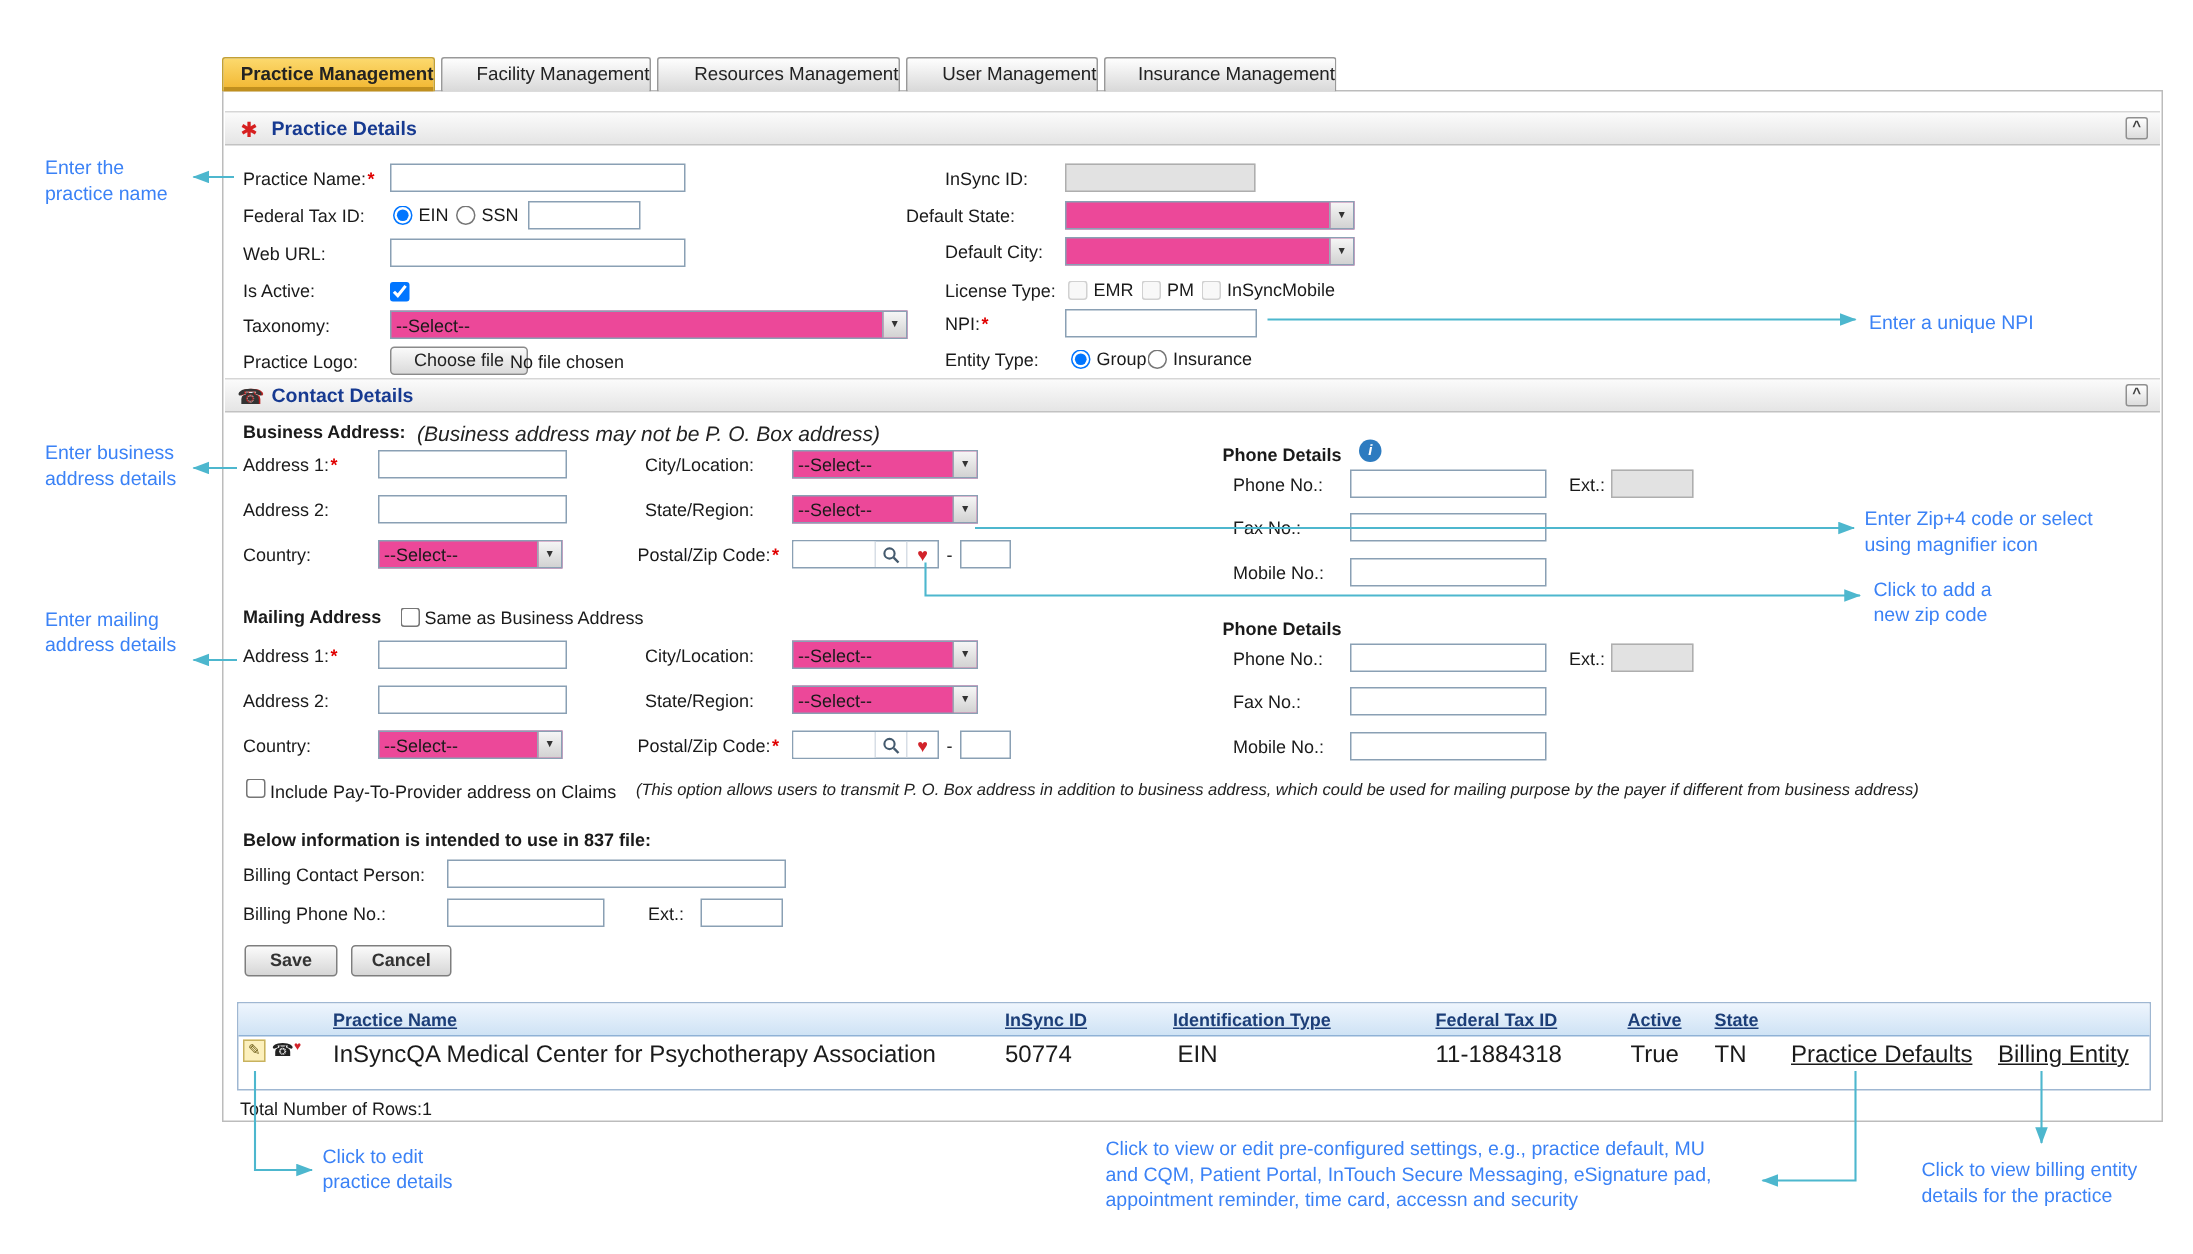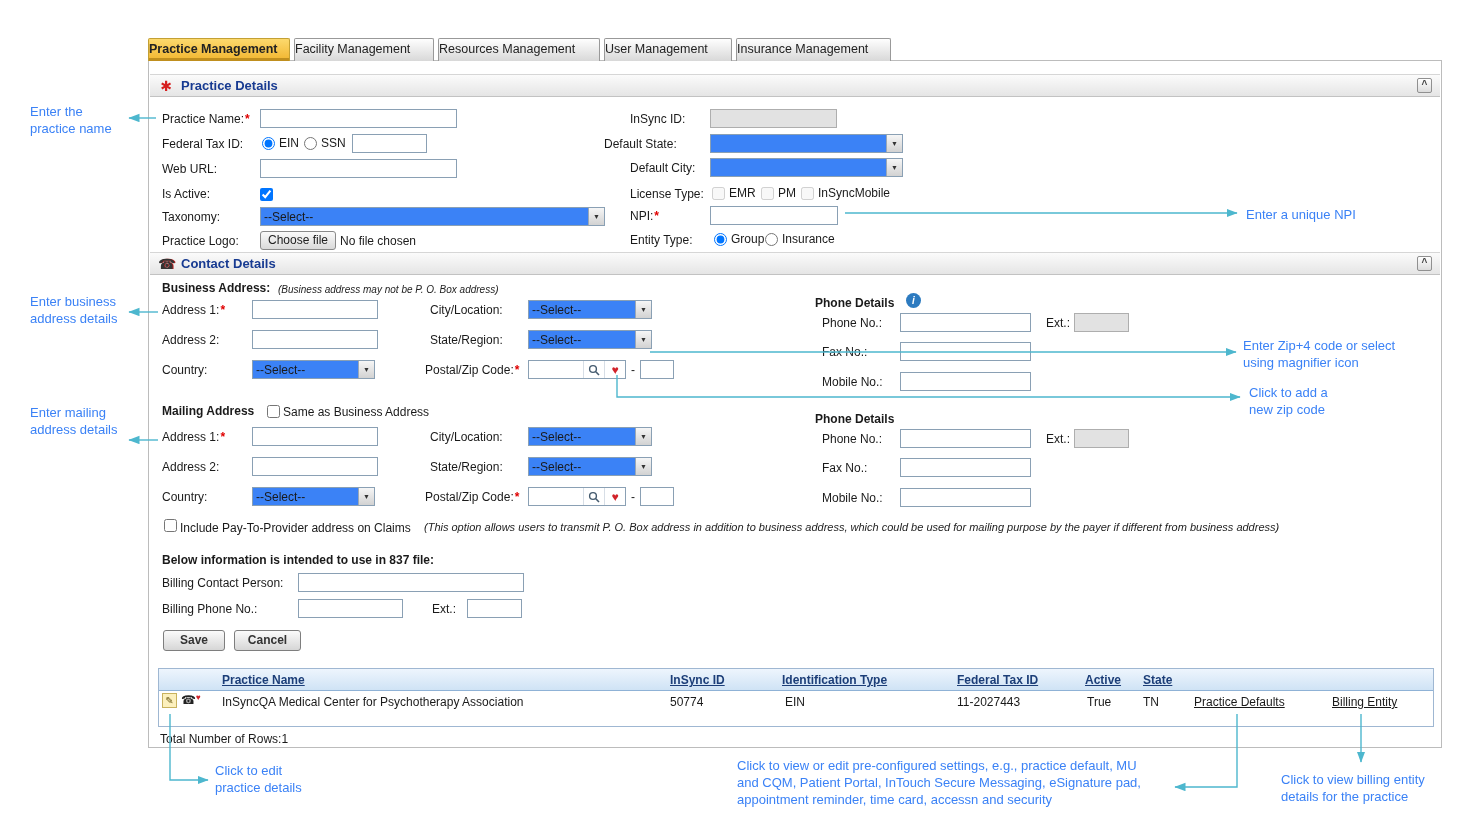--- a/index.html
+++ b/index.html
@@ -2,48 +2,48 @@
 <html><head>
 <meta charset="utf-8">
 <style>
   *{margin:0;padding:0;box-sizing:border-box}
   html,body{width:1462px;height:836px}
   body{position:relative;background:#fff;font-family:"Liberation Sans",sans-serif;overflow:hidden}
 
   .panel{position:absolute;left:148px;top:60px;width:1294px;height:688px;border:1px solid #bcbcbc;background:#fff}
 
   .tabs{position:absolute;left:148px;top:38px;height:23px;display:flex;gap:4px;z-index:5}
-  .tab{height:23px;line-height:21px;text-align:left;font-size:12.5px;color:#222;
+  .tab{height:23px;line-height:21px;text-align:right;font-size:12.5px;color:#222;
        background:linear-gradient(#fefefe,#d8d8d8);border:1px solid #999;border-bottom:none;
        border-radius:2px 2px 0 0;cursor:pointer;white-space:nowrap}
   .tab.active{background:linear-gradient(#fcd96d,#f1b52e);font-weight:700;border-color:#c3a034;
        box-shadow:inset 0 -3px 0 #c08f1e}
 
   .sec-hdr{position:absolute;height:23px;background:linear-gradient(#fbfbfb,#e5e5e5);
        border-top:1px solid #d6d6d6;border-bottom:1px solid #c2c2c2;display:flex;align-items:center;
        padding:0 8px;gap:7px;z-index:6}
   .sec-title{font-size:13px;font-weight:700;color:#173a91}
   .sec-icon{font-size:14px;width:16px;text-align:center}
   .red-ic{color:#d61f1f}
   .dark-ic{color:#333;text-shadow:1px 0 #b22}
   .collapse-btn{margin-left:auto;width:15px;height:15px;border:1px solid #909090;border-radius:2px;
        background:linear-gradient(#fff,#dcdcdc);font-size:10px;line-height:12px;text-align:center;
        color:#444;cursor:pointer;font-weight:700}
 
   .lbl{position:absolute;font-size:12px;color:#1a1a1a;white-space:nowrap;line-height:15px;z-index:7}
   .bold{font-weight:700}
-  .italic-note{font-style:italic;font-size:10px;color:#222}
+  .italic-note{font-style:italic;font-size:14px;color:#222}
   .req{color:#e00000;margin-left:1px;font-weight:700}
   .graytext{color:#9b9b9b}
 
   input.txt{position:absolute;height:19px;border:1px solid #8aa0b4;font-size:12px;padding:0 3px;background:#fff;z-index:7}
   input.txt:disabled{background:#e2e2e2;border-color:#aeaeae}
   input.grayinp{background:#e2e2e2;border-color:#aeaeae}
 
-  .sel{position:absolute;height:19px;border:1px solid #8aa0b4;background:#3b82f6;display:flex;align-items:center;cursor:pointer;z-index:7}
+  .sel{position:absolute;height:19px;border:1px solid #8aa0b4;background:#ec4899;display:flex;align-items:center;cursor:pointer;z-index:7}
   .sel .val{flex:1;font-size:12px;padding-left:3px;white-space:nowrap;overflow:hidden;color:#1a1a1a}
   .sel .arw{width:16px;align-self:stretch;background:linear-gradient(#f6f6f6,#d2d2d2);
        border-left:1px solid #9aa7b5;font-size:7px;display:flex;align-items:center;justify-content:center;color:#333}
 
   .cbx,.rdo{position:absolute;margin:0;z-index:7}
   .chklbl{position:absolute;display:flex;align-items:center;gap:4px;font-size:12px;color:#1a1a1a;white-space:nowrap;z-index:7}
   .chklbl input{margin:0}
 
   .zipbox{position:absolute;height:19px;border:1px solid #8aa0b4;background:#fff;display:flex;align-items:center;z-index:7}
   .ztext{width:54px;height:100%;border:none;outline:none;font-size:12px;padding:0 2px}
@@ -59,21 +59,21 @@
        text-align:center;line-height:19px;cursor:pointer;z-index:7}
 
   .info-icon{position:absolute;width:15px;height:15px;border-radius:50%;background:#2d7bc0;color:#fff;
        font-size:10px;font-weight:700;font-style:italic;text-align:center;line-height:15px;cursor:pointer;z-index:7}
 
   .grid-box{position:absolute;left:158px;top:668px;width:1276px;height:59px;border:1px solid #9fb7d2;background:#fff;z-index:6}
   .grid-hdr{position:absolute;left:159px;top:669px;width:1274px;height:22px;
        background:linear-gradient(#eef5fd,#cfe3f5);border-bottom:1px solid #8fb2d6;z-index:6}
   .ghead{position:absolute;top:673px;font-size:12px;font-weight:700;color:#1c3e78;
        text-decoration:underline;white-space:nowrap;cursor:pointer;z-index:7}
-  .gcell{position:absolute;top:695px;font-size:12px;color:#1a1a1a;white-space:nowrap;z-index:7}
+  .gcell{position:absolute;top:695px;font-size:16px;color:#1a1a1a;white-space:nowrap;z-index:7}
   .glink{text-decoration:underline;cursor:pointer}
   .edit-icon{position:absolute;width:15px;height:15px;background:#fcf0bd;border:1px solid #c8b25e;
        font-size:10px;line-height:13px;text-align:center;color:#6b5b16;cursor:pointer;z-index:7}
   .rowphone-icon{position:absolute;font-size:12px;color:#222;cursor:pointer;z-index:7}
   .mini-heart{color:#d2232a;font-size:8px;vertical-align:top}
 
   .ann{position:absolute;font-size:13px;color:#3b82f6;line-height:17px;white-space:pre-line;z-index:20}
 
   .arrows{position:absolute;left:0;top:0;width:1462px;height:836px;pointer-events:none;z-index:30}
 </style>
@@ -116,21 +116,21 @@
 <span class="lbl" style="left:162px;top:187px">Is Active:</span>
 <input type="checkbox" class="cbx" style="left: 260px; top: 188px;" checked="">
 
 <span class="lbl" style="left:162px;top:210px">Taxonomy:</span>
 <div class="sel" style="left:260px;top:207px;width:345px">
   <span class="val">--Select--</span>
   <span class="arw">▼</span>
 </div>
 
 <span class="lbl" style="left:162px;top:234px">Practice Logo:</span>
-<div class="filebtn" style="left:260px;top:231px;width:76px">Choose file</div>
+<div class="filebtn" style="left:260px;top:231px;width:92px">Choose file</div>
 <span class="lbl" style="left:340px;top:234px">No file chosen</span>
 
 <span class="lbl" style="left:630px;top:112px">InSync ID:</span>
 <input class="txt" style="left: 710px; top: 109px; width: 127px;" disabled="">
 
 <span class="lbl" style="left:604px;top:137px">Default State:</span>
 <div class="sel" style="left:710px;top:134px;width:193px">
   <span class="val"></span>
   <span class="arw">▼</span>
 </div>
@@ -294,21 +294,21 @@
 <span class="ghead" style="left:782px">Identification Type</span>
 <span class="ghead" style="left:957px">Federal Tax ID</span>
 <span class="ghead" style="left:1085px">Active</span>
 <span class="ghead" style="left:1143px">State</span>
 
 <span class="edit-icon" style="left:162px;top:693px">✎</span>
 <span class="rowphone-icon" style="left:181px;top:693px"><span>☎</span><span class="mini-heart">♥</span></span>
 <span class="gcell" style="left:222px">InSyncQA Medical Center for Psychotherapy Association</span>
 <span class="gcell" style="left:670px">50774</span>
 <span class="gcell" style="left:785px">EIN</span>
-<span class="gcell" style="left:957px">11-2027443</span>
+<span class="gcell" style="left:957px">11-1884318</span>
 <span class="gcell" style="left:1087px">True</span>
 <span class="gcell" style="left:1143px">TN</span>
 <span class="gcell glink" style="left:1194px">Practice Defaults</span>
 <span class="gcell glink" style="left:1332px">Billing Entity</span>
 
 <span class="lbl" style="left:160px;top:732px">Total Number of Rows:1</span>
 
 <div class="ann" style="left:30px;top:103px">Enter the
 practice name</div>
 <div class="ann" style="left:1246px;top:206px">Enter a unique NPI</div>

